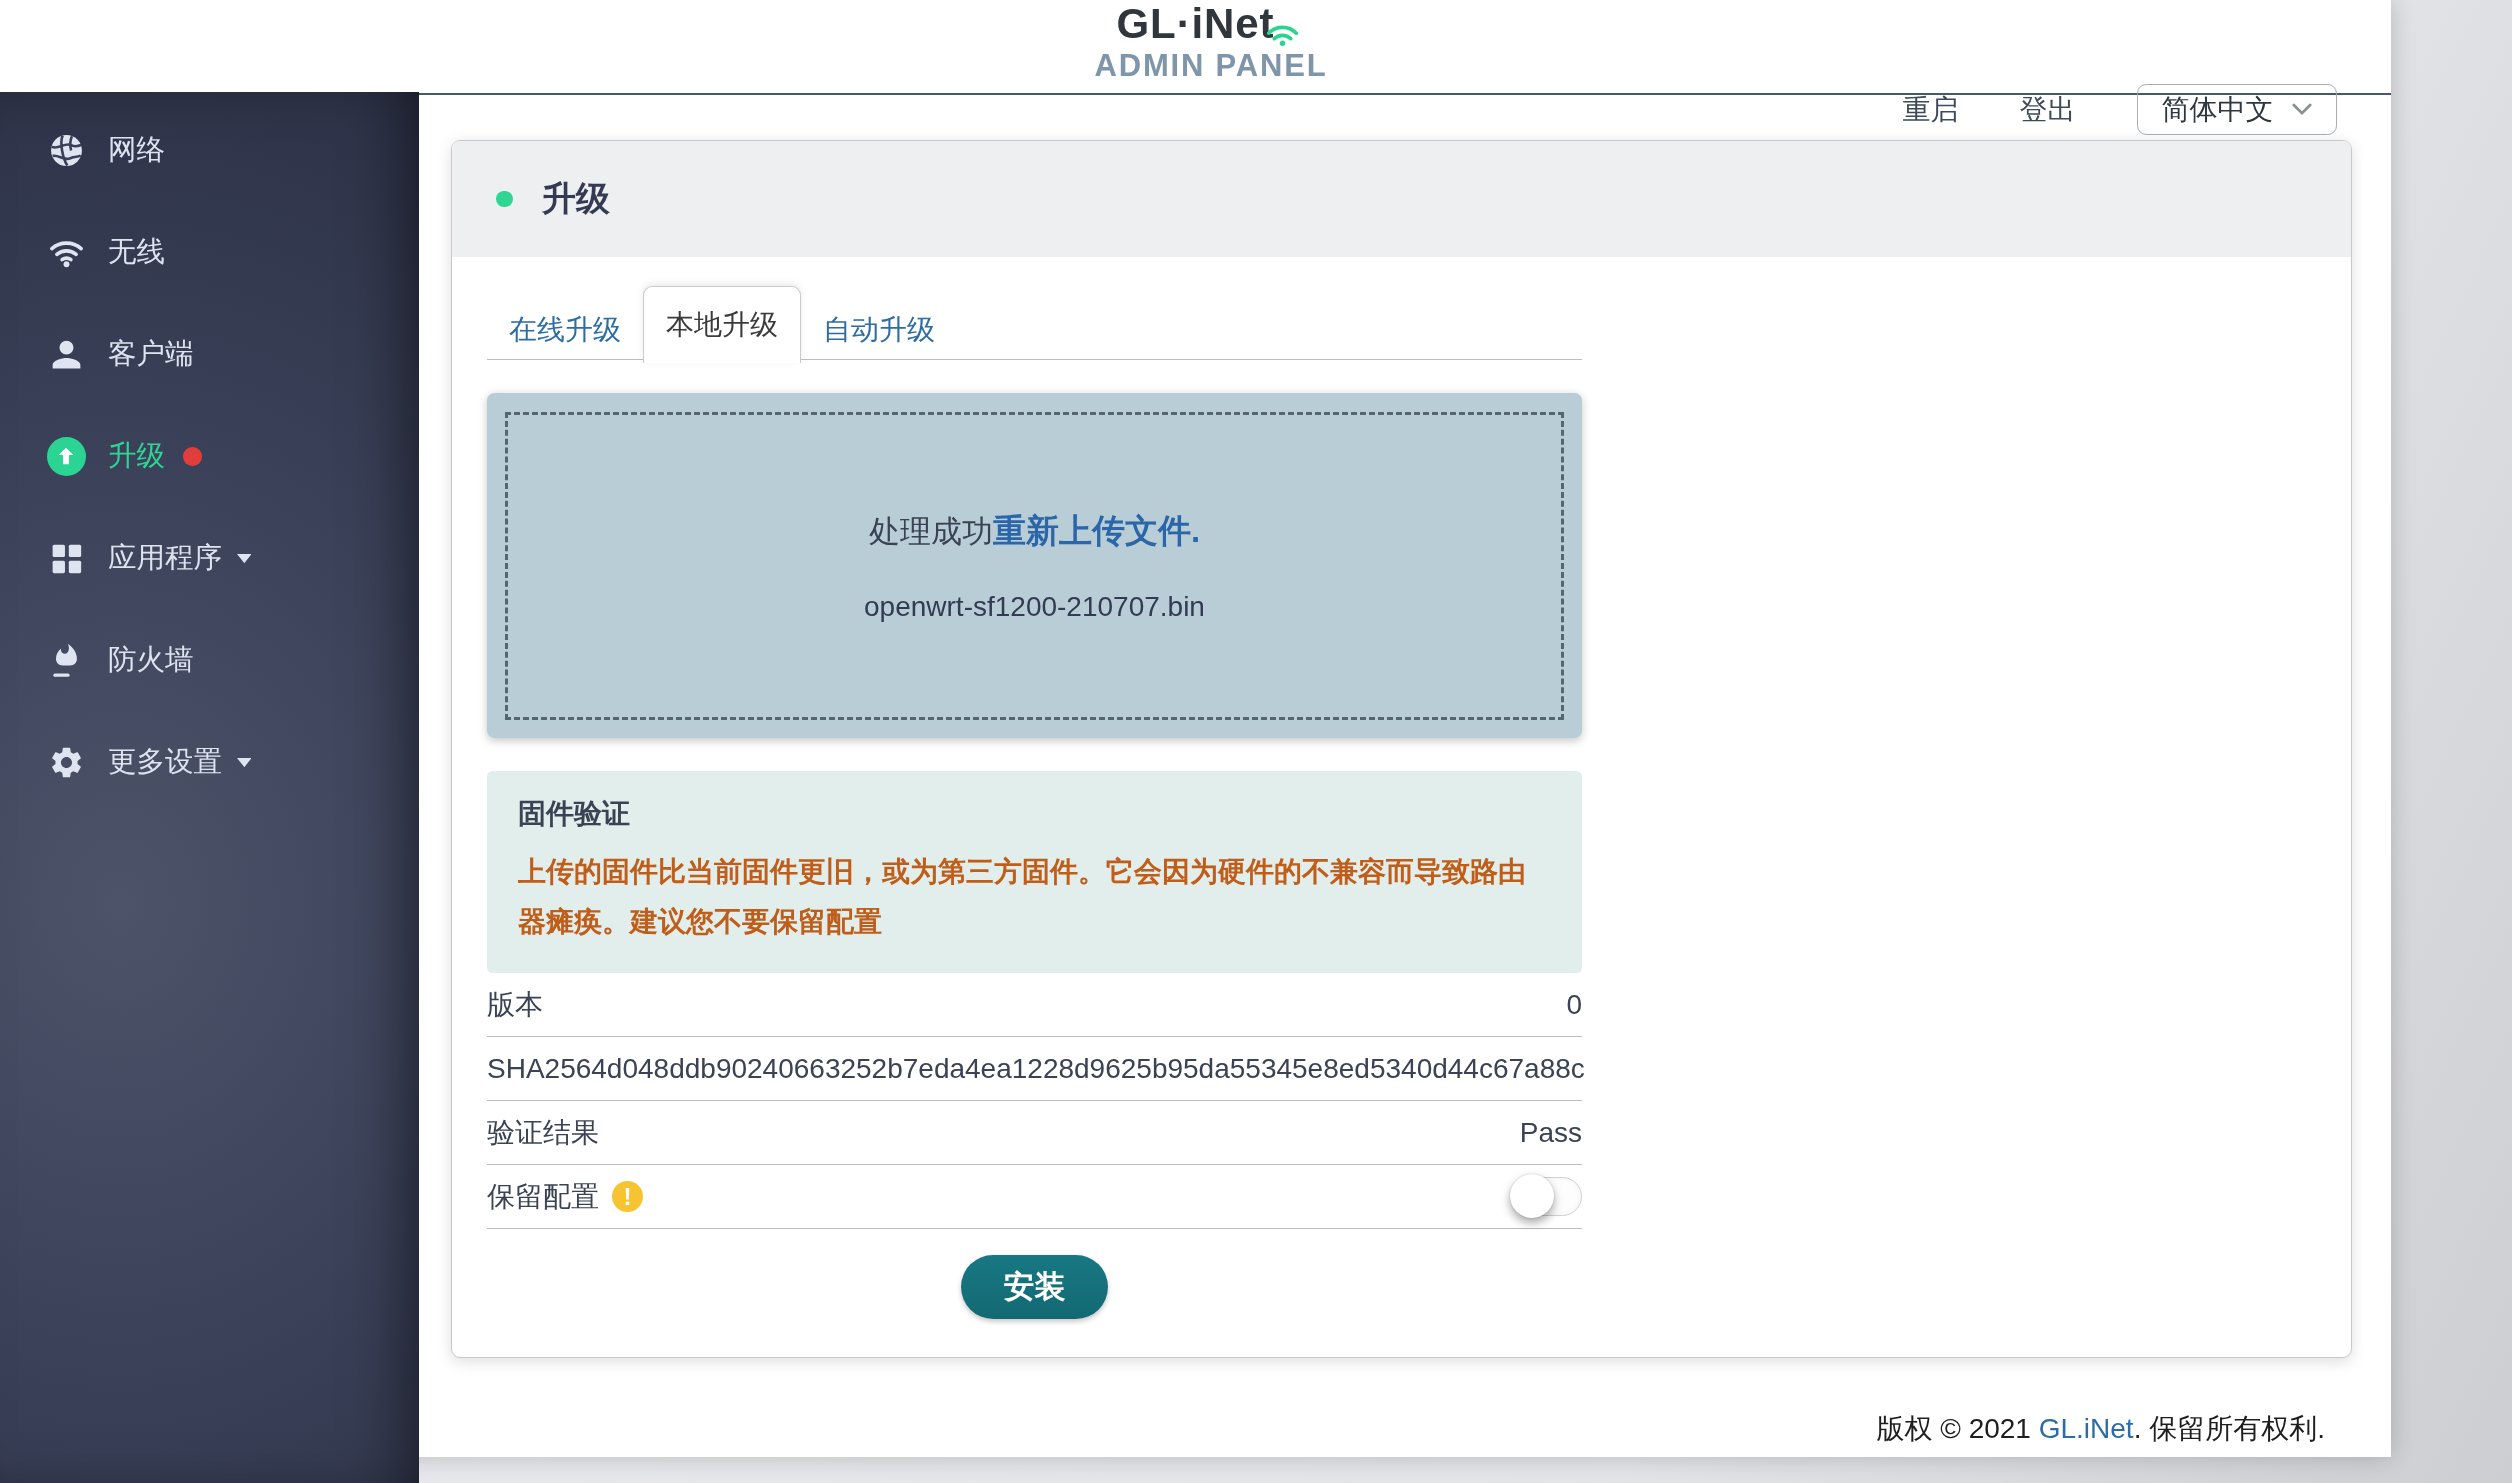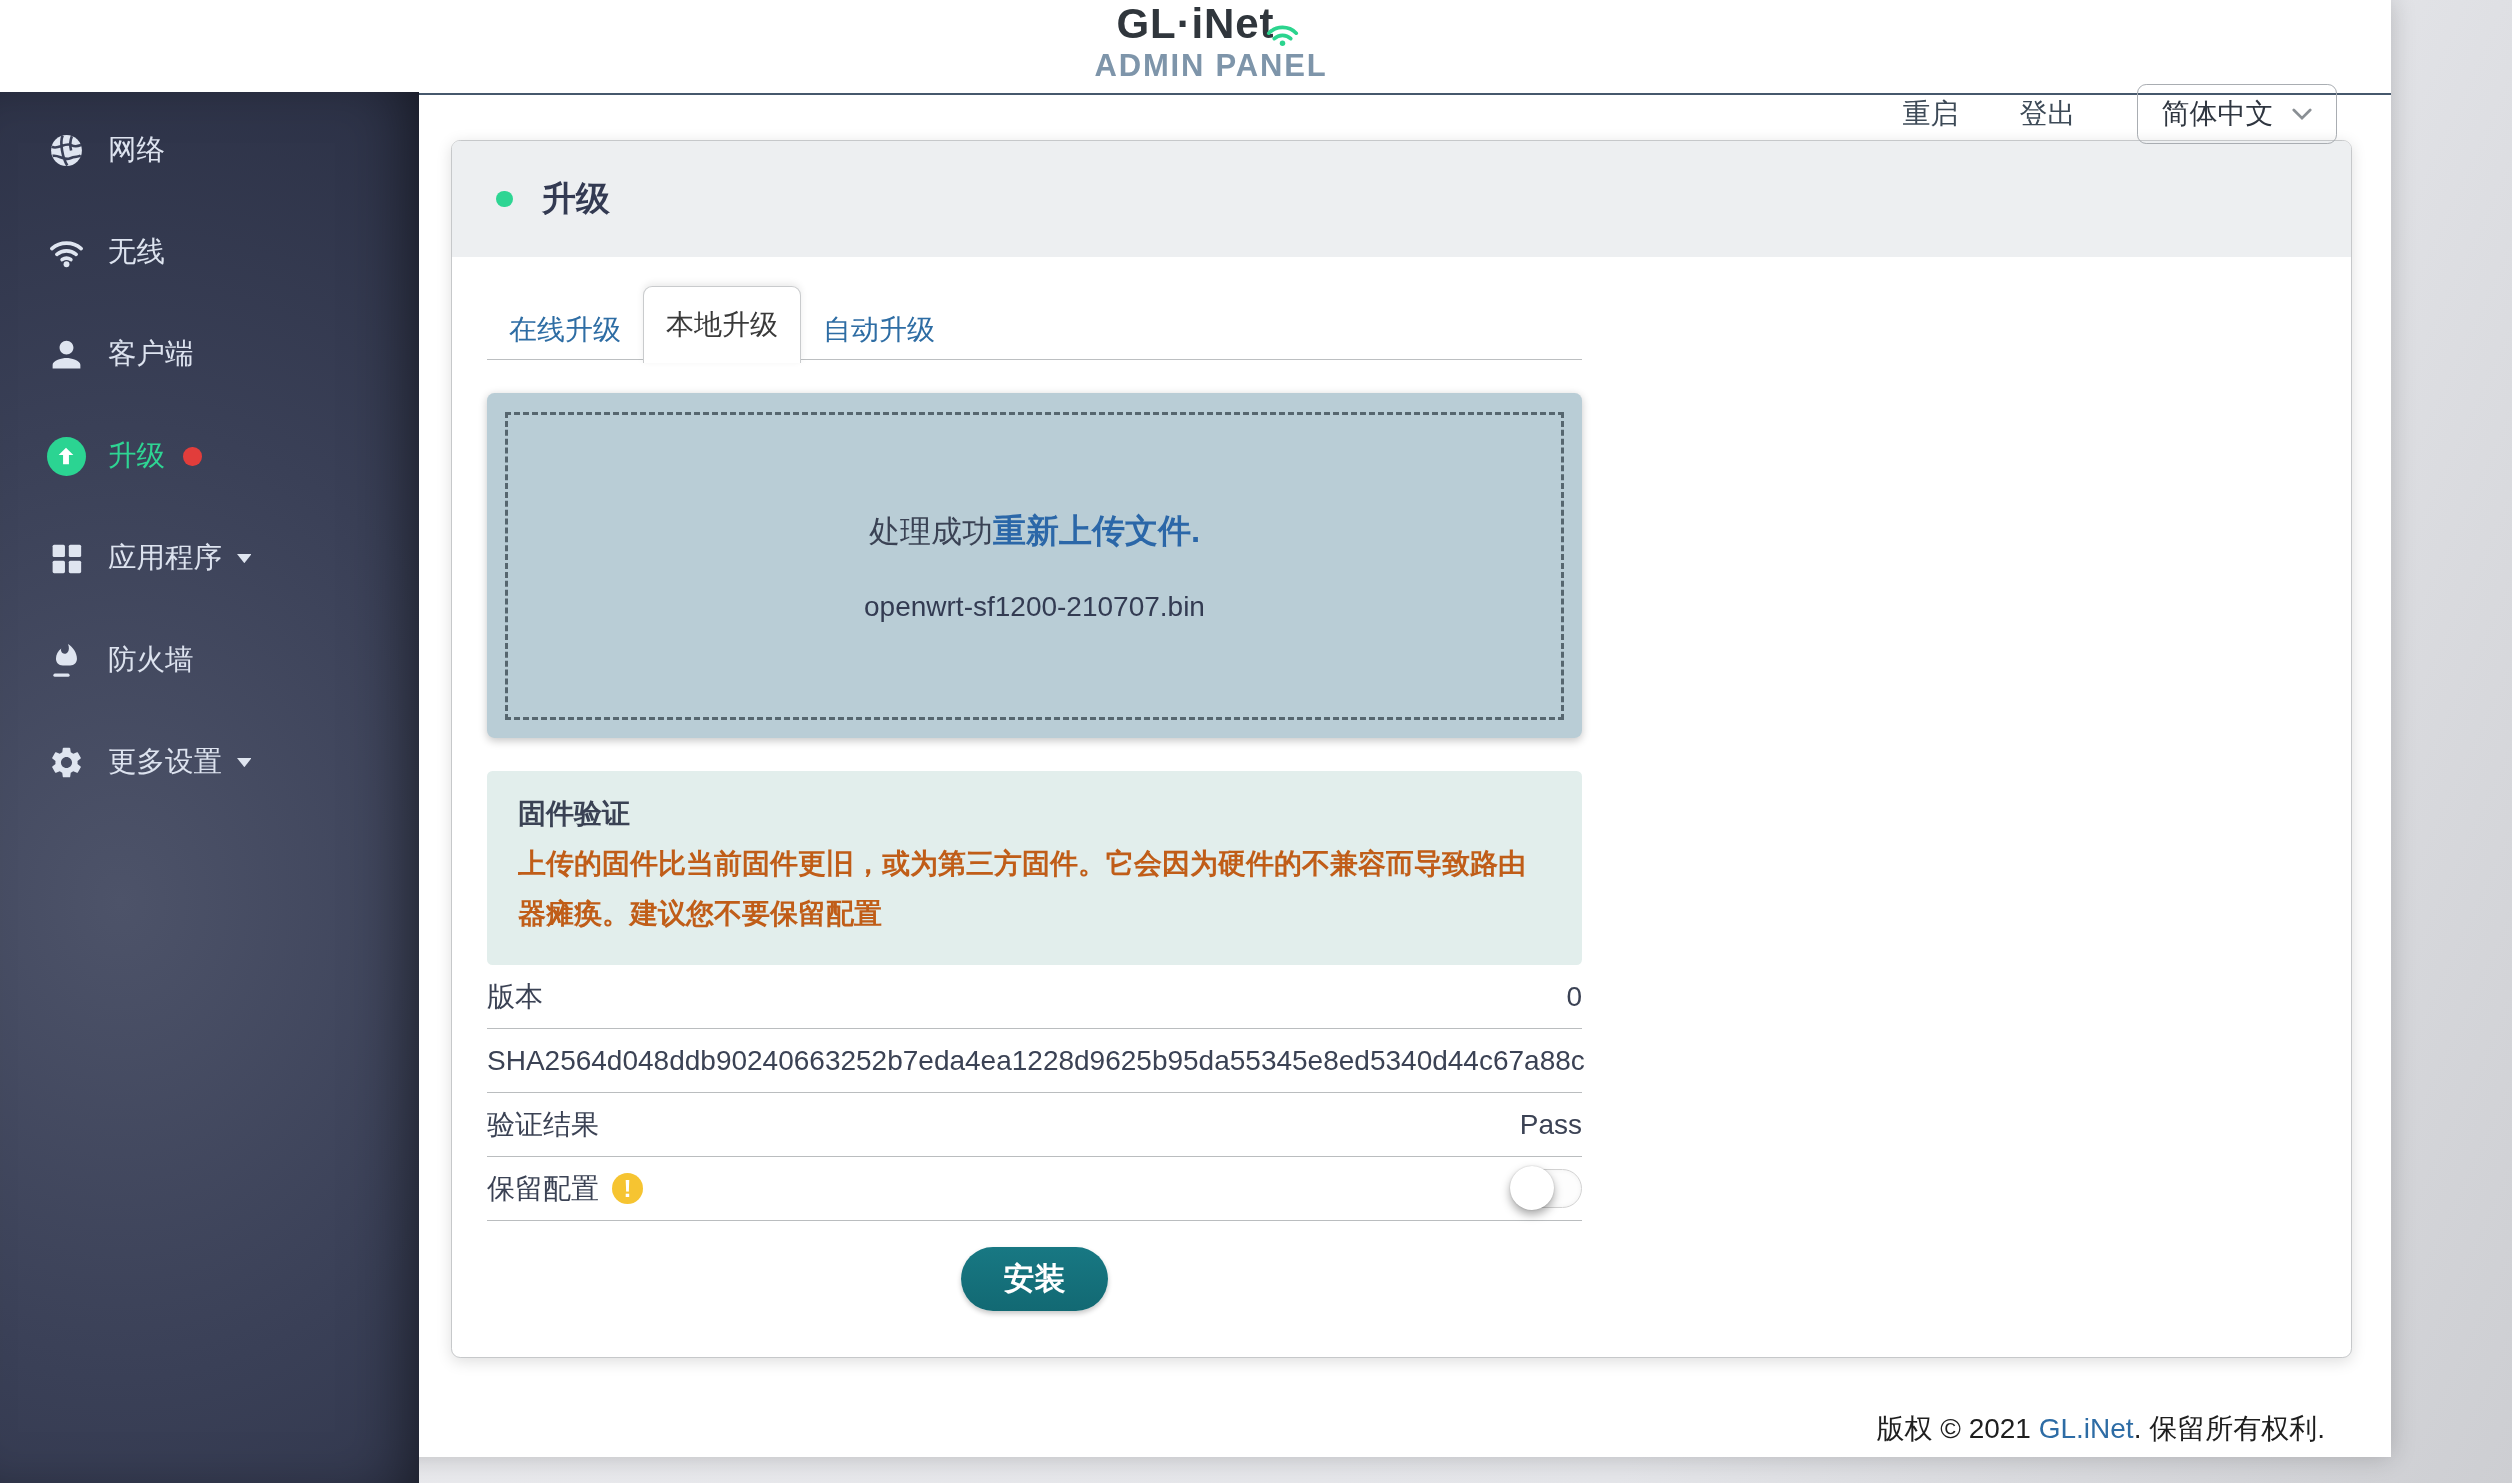--- a/index.html
+++ b/index.html
@@ -14,21 +14,21 @@
          box-shadow:0 0 24px rgba(0,0,0,.20); }
   
   .topbar { position:absolute; left:0; top:0; width:2391px; height:95px; background:#fff;
             border-bottom:2.8px solid #46586c; display:flex; align-items:center; padding:0 28px; z-index:5;flex-direction:column; }
   .logo { font-size:42px; font-weight:bold; color:#30363c; display:flex; align-items:flex-end; letter-spacing:0.9px; }
   .logo-i { position:relative; }
   .logo-wifi { position:absolute; left:-8.3px; top:-24px; width:33px; height:22px; }
   .admin-title { margin-left:31px; font-size:31px; font-weight:bold; color:#7e95aa; letter-spacing:1.8px; }
   .topbar-right { margin-left:auto; display:flex; align-items:center; }
   .topbar-link { font-size:28px; color:#3d4a57; margin-left:61px; cursor:pointer; }
-  .lang-select { margin-left:61px; margin-right:26px; height:60px; border:1.8px solid #a9adb2; border-radius:9.2px;
+  .lang-select { margin-left:61px; margin-right:26px; height:51px; border:1.8px solid #a9adb2; border-radius:9.2px;
                  display:flex; align-items:center; padding:0 24px; font-size:28px; color:#2f3640; cursor:pointer; }
   .lang-chevron { margin-left:18.4px; width:20px; height:13px; }
   
   .sidebar { position:absolute; left:0; top:92px; width:419px; height:1391px; z-index:6;
              background:radial-gradient(874px 1058px at 120px 810px,#4d5369 0%,#3a4057 45%,#262b3f 100%);
              box-shadow:inset -33px 0 64px -26px rgba(0,0,0,.55); padding-top:7.4px; }
   .side-item { height:102px; display:flex; align-items:center; padding-left:46px; cursor:pointer; }
   .side-icon { width:40px; height:40px; flex:0 0 40px; display:flex; align-items:center; justify-content:center; }
   .side-icon svg { width:37px; height:37px; }
   .side-label { margin-left:22px; font-size:28.5px; color:#dde3ef; }
@@ -52,21 +52,21 @@
   
   .upload-box { margin-top:33px; width:1095px; height:345px; background:#b9cdd6; border-radius:7.4px;
                 padding:18.4px; box-shadow:0 2.8px 8.3px rgba(0,0,0,.22); cursor:pointer; }
   .upload-dashed { width:100%; height:100%; border:3.7px dashed #56666f; display:flex; flex-direction:column;
                    align-items:center; justify-content:center; row-gap:37px; }
   .upload-line1 { font-size:31px; color:#3a4254; }
   .upload-link { font-size:33px; font-weight:bold; color:#2b67a8; margin-left:0; cursor:pointer; }
   .upload-file { font-size:28px; font-weight:normal; color:#333b52; }
   
   .verify-box { margin-top:33px; width:1095px; background:#e2eeec; border-radius:5.5px; padding:24px 31px 26px; }
-  .verify-title { font-size:28px; font-weight:bold; color:#3a4254; margin-bottom:6px; }
+  .verify-title { font-size:28px; font-weight:bold; color:#3a4254; margin-bottom:14px; }
   .verify-text { font-size:28px; font-weight:bold; color:#c05d18; line-height:50px; }
   
   .detail-rows { width:1095px; }
   .drow { height:64px; display:flex; align-items:center; justify-content:space-between;
           border-bottom:1.8px solid #babdbf; font-size:28px; color:#3b4254; }
   .drow-label { display:flex; align-items:center; }
   .warn-icon { width:31px; height:31px; border-radius:50%; background:#f6c431; color:#fff; font-weight:bold;
                font-size:24px; display:flex; align-items:center; justify-content:center; margin-left:13px; }
   .switch { width:70px; height:39px; border:1.8px solid #d2d2d2; border-radius:20px; background:#fdfdfd;
             position:relative; cursor:pointer; box-shadow:inset 0 0 5.5px rgba(0,0,0,.05); }

